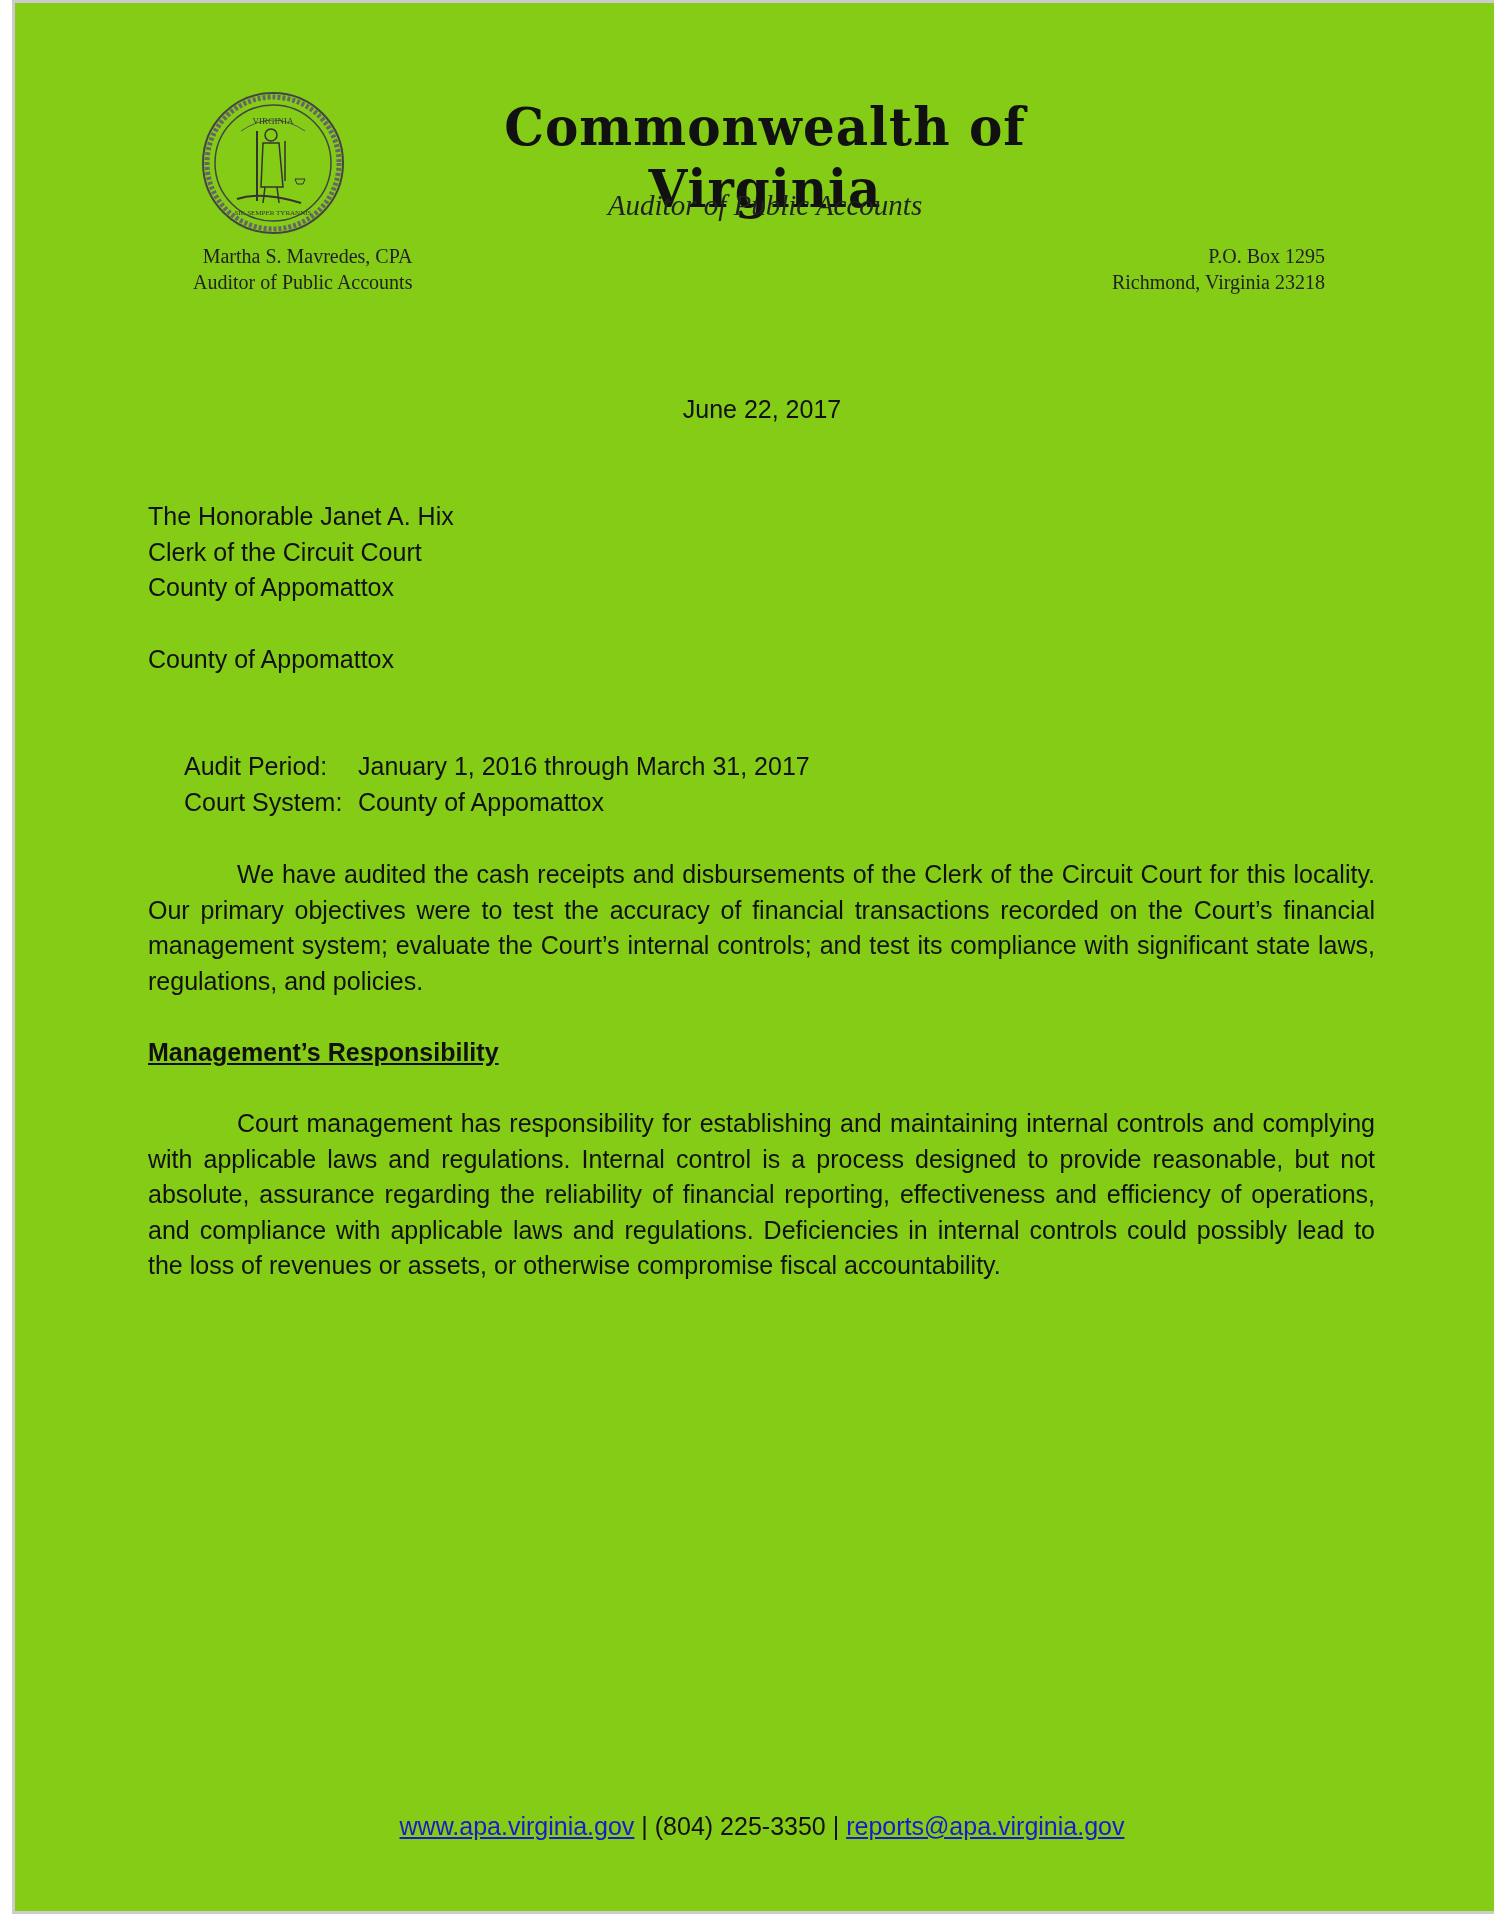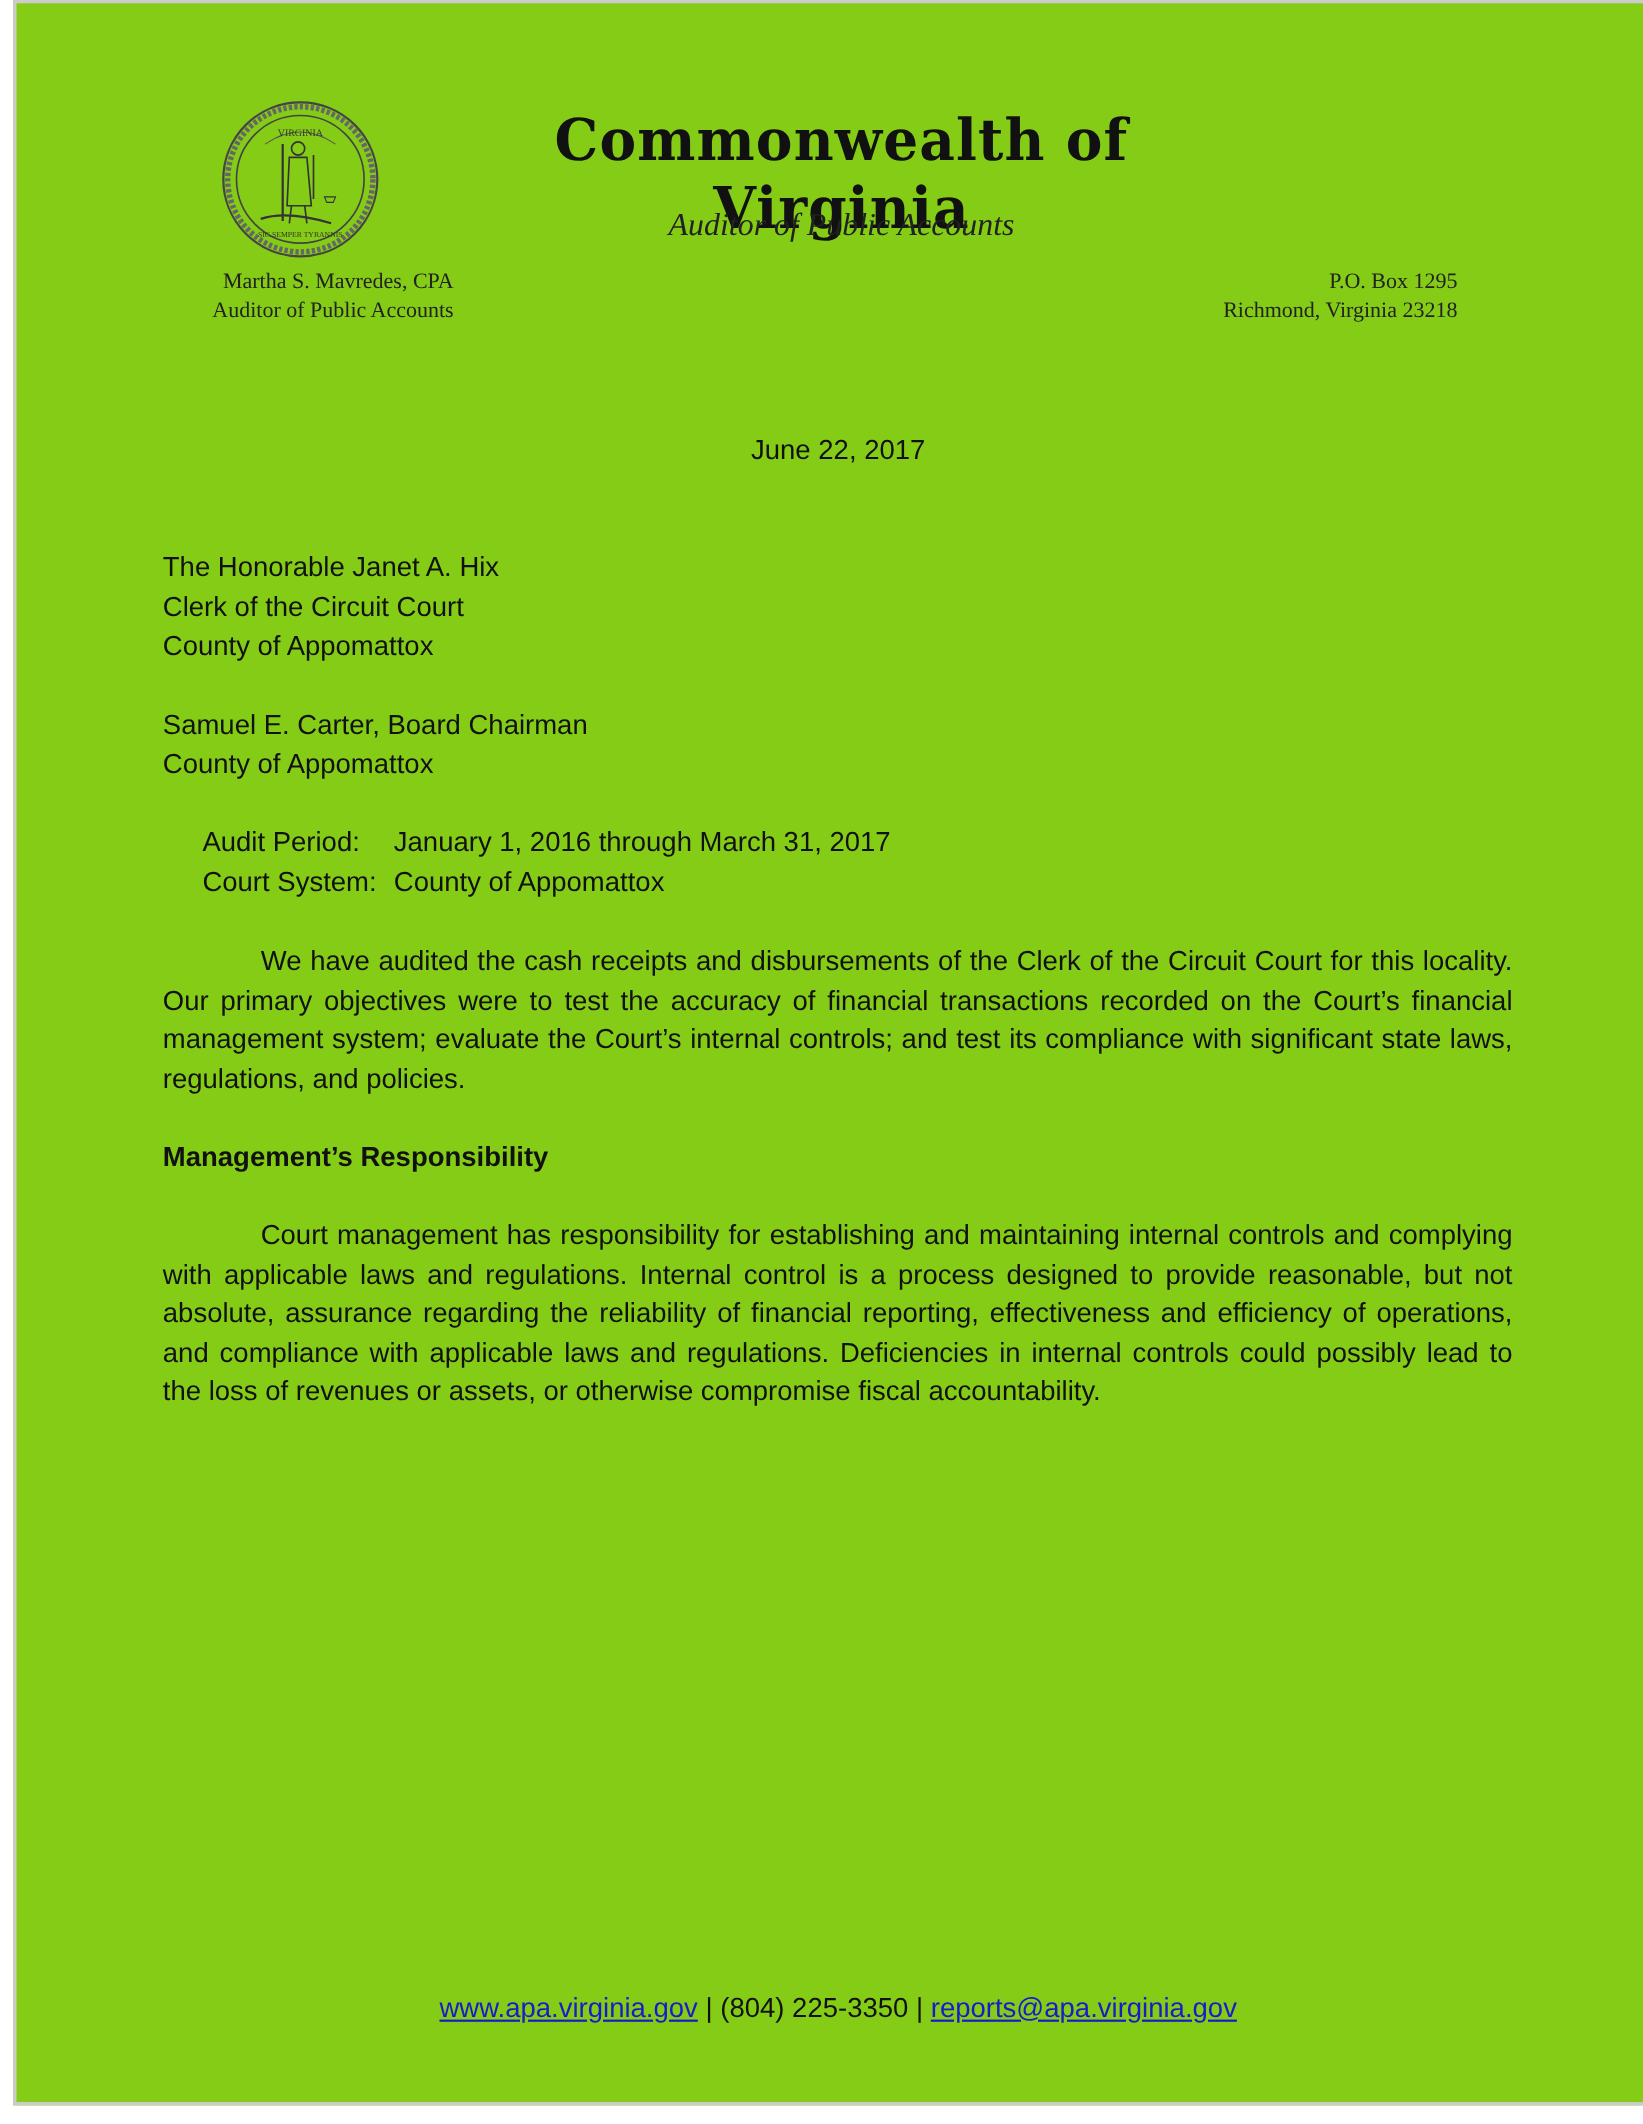--- a/index.html
+++ b/index.html
@@ -34,21 +34,21 @@
   .audit .lbl { display: inline-block; width: 174px; }
   .audit .lbl2 { display: inline-block; width: 174px; }
 
   .para {
     position: absolute; left: 133px; width: 1227px; font-size: 25px; line-height: 35.6px;
     text-align: justify; text-indent: 89px;
   }
   .p1 { top: 854px; }
   .heading {
     position: absolute; left: 133px; top: 1032px; font-size: 25px; font-weight: bold;
-    line-height: 35.6px;
+    text-decoration: underline; line-height: 35.6px;
   }
   .p2 { top: 1103px; }
   .p3 { top: 1352px; }
 
   .footer {
     position: absolute; left: 0; width: 1494px; top: 1806px; text-align: center;
     font-size: 25px; line-height: 34px;
   }
   .footer a { color: #1a1acc; text-decoration: underline; }
   .footer .sep { color: #111; }
@@ -88,21 +88,20 @@
 
   <div class="date sans">June 22, 2017</div>
 
   <div class="block recip1 sans">
     <div>The Honorable Janet A. Hix</div>
     <div>Clerk of the Circuit Court</div>
     <div>County of Appomattox</div>
   </div>
 
   <div class="block recip2 sans">
-    <div>Samuel E. Carter, Board Chairman</div>
     <div>County of Appomattox</div>
   </div>
 
   <div class="block audit sans">
     <div>
       <span class="lbl">Audit Period:</span><span>January 1, 2016 through March 31, 2017</span>
     </div>
     <div>
       <span class="lbl2">Court System:</span><span>County of Appomattox</span>
     </div>

